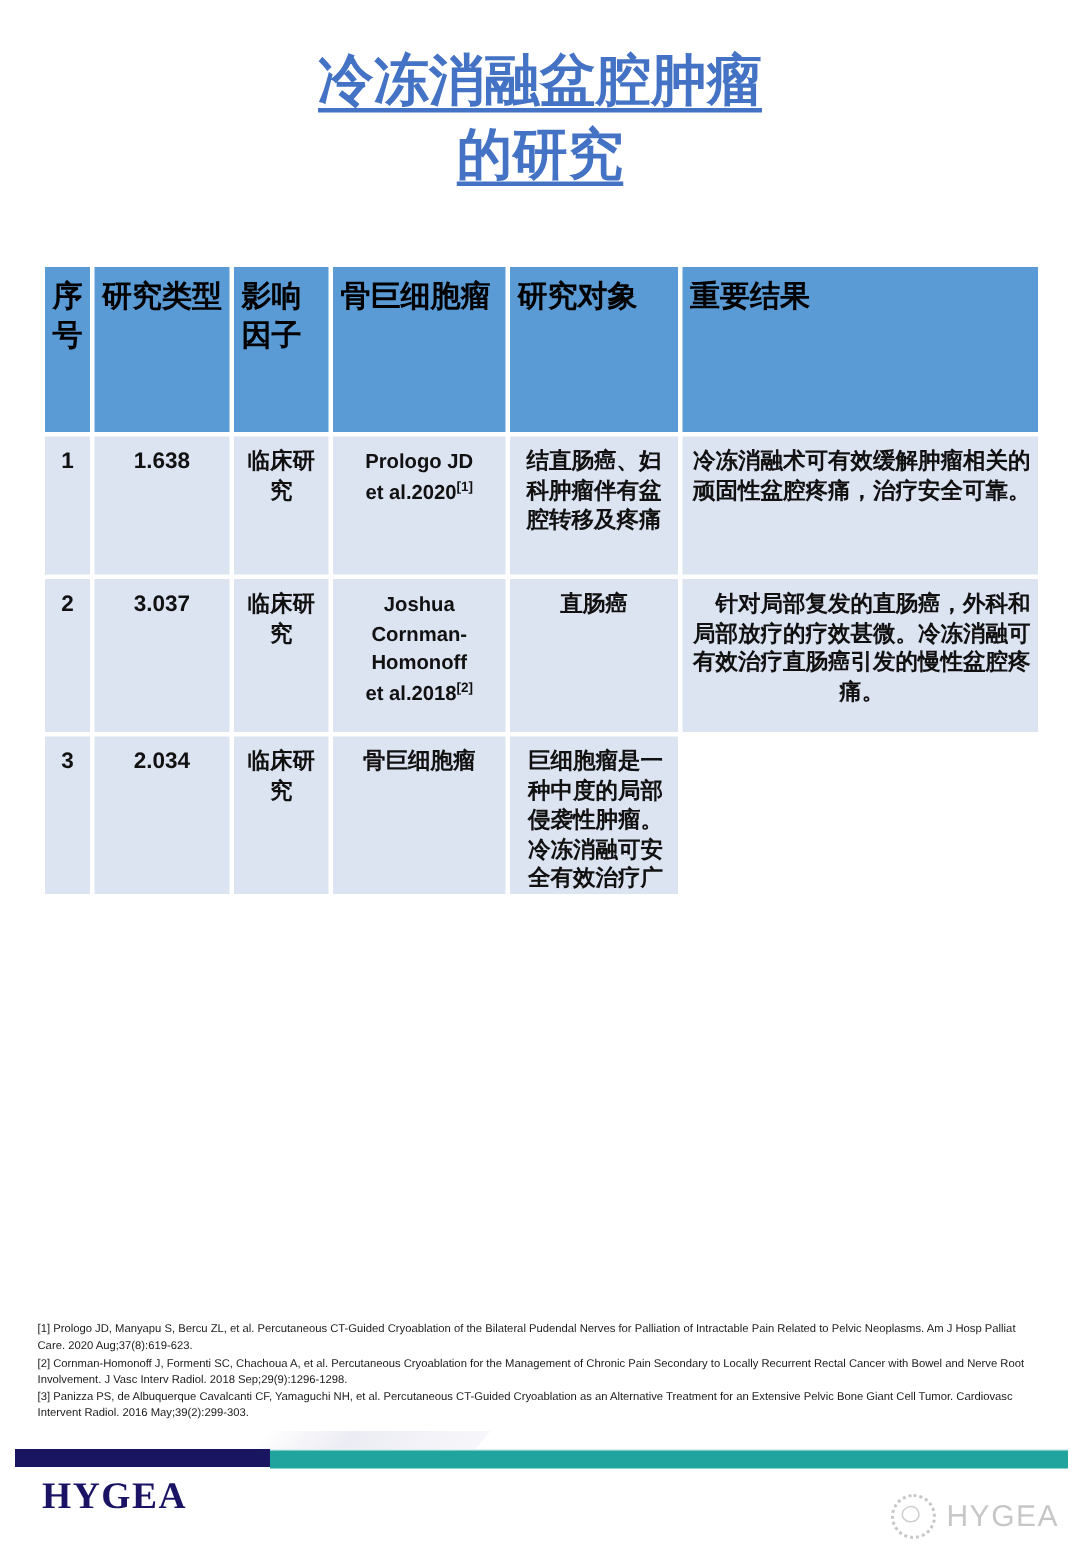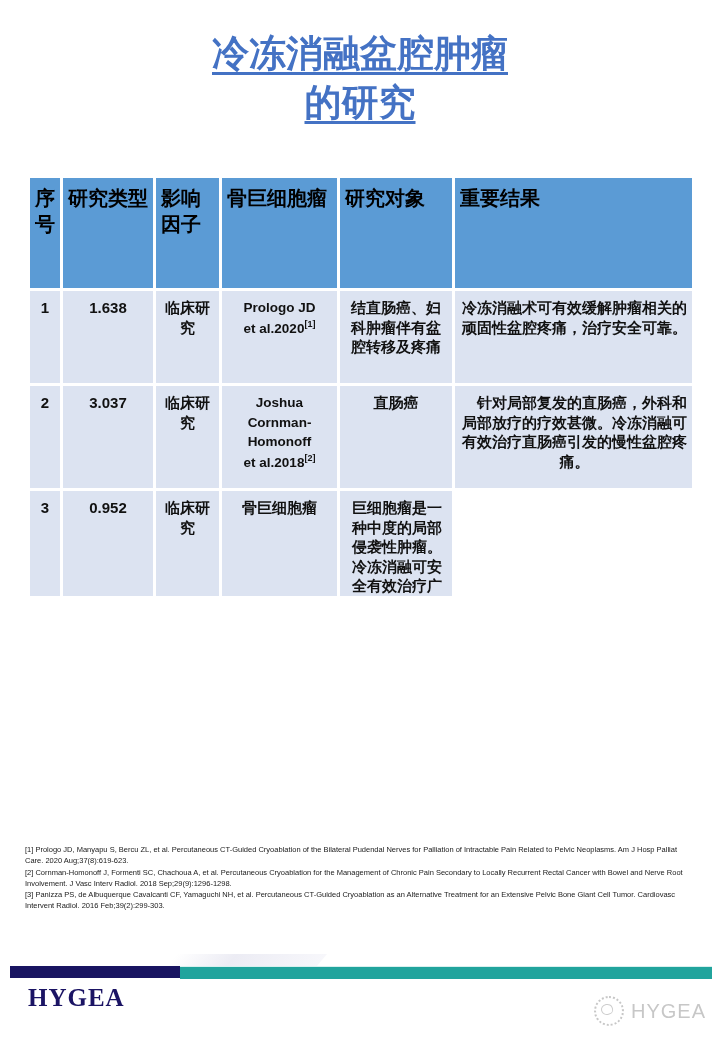--- a/index.html
+++ b/index.html
@@ -41,21 +41,21 @@
     text-align:left;font-size:20px;
   }
   .cell.body{background:#DCE3F1;color:#111111;}
   .cell.c-center{text-align:center;}
   .cell.c-left{text-align:center;padding-left:6px;padding-right:4px;}
   .cell.ref{font-size:13.5px;white-space:pre-line;line-height:1.45;}
   .cell.ref sup{font-size:9px;vertical-align:super;}
   .cell.result{white-space:pre-line;}
   
   .footnotes{
-    position:absolute;left:25px;top:844px;width:672px;
+    position:absolute;left:25px;top:880px;width:672px;
     font-size:7.5px;color:#1a1a1a;line-height:1.5;
     font-weight:normal;
   }
   .footnotes p{margin:0;}
   
   .bar-highlight{
     position:absolute;left:172px;top:954px;width:150px;height:12px;
     background:linear-gradient(90deg,#ffffff, #ececf4 40%, #f7f7fb);
     transform:skewX(-40deg);
   }
@@ -121,30 +121,30 @@
     <div class="cell body c-center">3.037</div>
     <div class="cell body c-center">临床研究</div>
     <div class="cell body c-center ref"><span>Joshua
 Cornman-
 Homonoff
 et al.2018</span><sup>[2]</sup></div>
     <div class="cell body c-center">直肠癌</div>
     <div class="cell body c-left result">　针对局部复发的直肠癌，外科和局部放疗的疗效甚微。冷冻消融可有效治疗直肠癌引发的慢性盆腔疼痛。</div>
 
     <div class="cell body c-center">3</div>
-    <div class="cell body c-center">0.952</div>
+    <div class="cell body c-center">2.034</div>
     <div class="cell body c-center">临床研究</div>
     <div class="cell body c-center">骨巨细胞瘤</div>
     <div class="cell body c-left result">巨细胞瘤是一种中度的局部侵袭性肿瘤。冷冻消融可安全有效治疗广泛累及骨盆的骨巨细胞瘤。</div>
   </div>
 
   <div class="footnotes">
     <p>[1] Prologo JD, Manyapu S, Bercu ZL, et al. Percutaneous CT-Guided Cryoablation of the Bilateral Pudendal Nerves for Palliation of Intractable Pain Related to Pelvic Neoplasms. Am J Hosp Palliat Care. 2020 Aug;37(8):619-623.</p>
     <p>[2] Cornman-Homonoff J, Formenti SC, Chachoua A, et al. Percutaneous Cryoablation for the Management of Chronic Pain Secondary to Locally Recurrent Rectal Cancer with Bowel and Nerve Root Involvement. J Vasc Interv Radiol. 2018 Sep;29(9):1296-1298.</p>
-    <p>[3] Panizza PS, de Albuquerque Cavalcanti CF, Yamaguchi NH, et al. Percutaneous CT-Guided Cryoablation as an Alternative Treatment for an Extensive Pelvic Bone Giant Cell Tumor. Cardiovasc Intervent Radiol. 2016 Feb;39(2):299-303.</p>
+    <p>[3] Panizza PS, de Albuquerque Cavalcanti CF, Yamaguchi NH, et al. Percutaneous CT-Guided Cryoablation as an Alternative Treatment for an Extensive Pelvic Bone Giant Cell Tumor. Cardiovasc Intervent Radiol. 2016 May;39(2):299-303.</p>
   </div>
 
   <div class="bar-highlight"></div>
   <div class="footer-bar">
     <div class="navy"></div>
     <div class="teal"></div>
   </div>
 
   <div class="logo-text">HYGEA</div>
 

